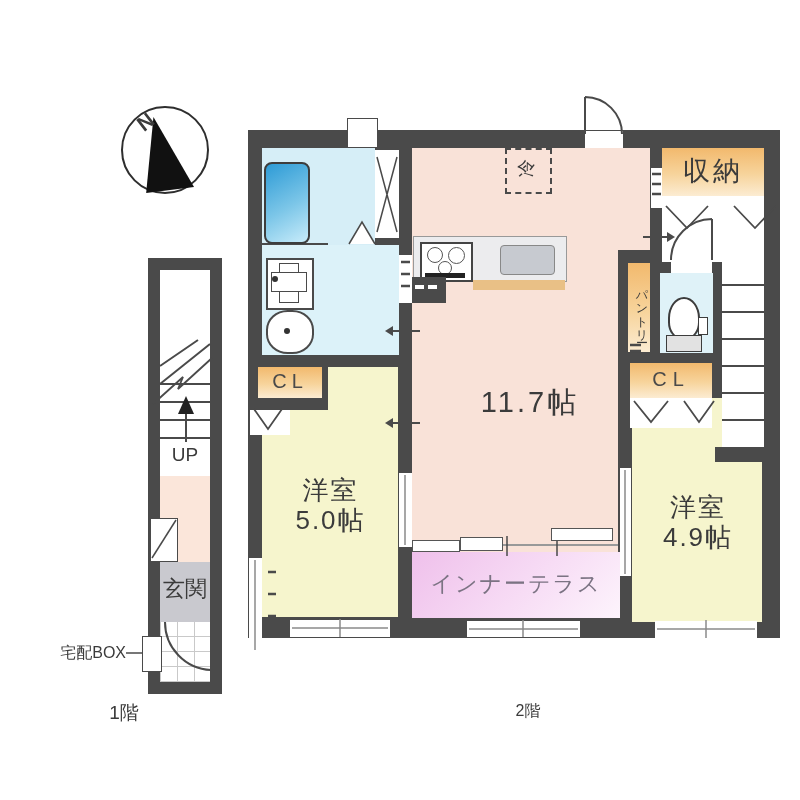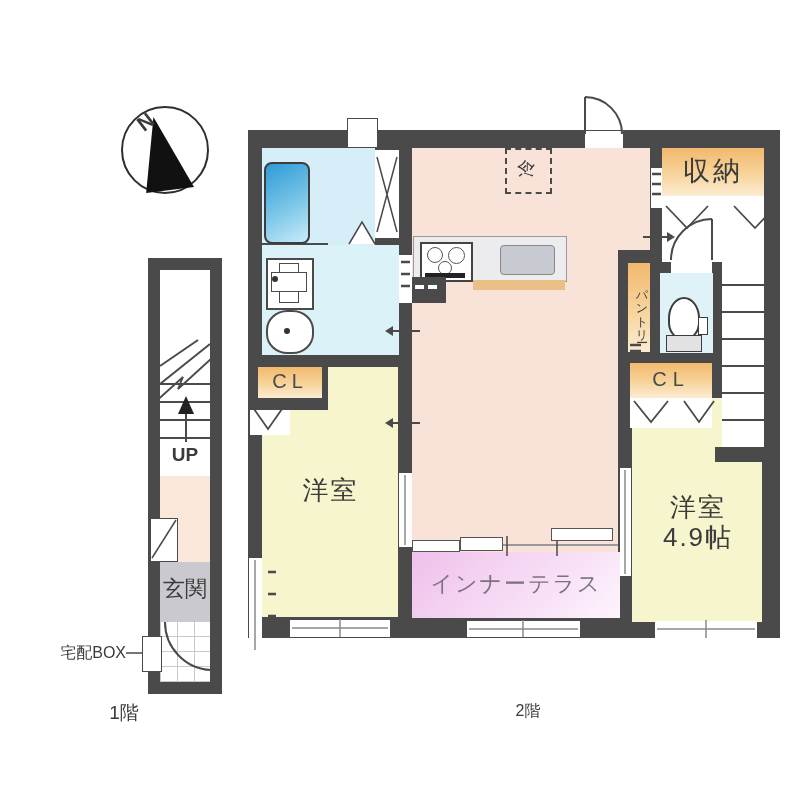--- a/index.html
+++ b/index.html
@@ -170,44 +170,46 @@
     <path d="M415 287 H424 M428 287 H437" stroke="#ffffff" stroke-width="4" fill="none"></path>
 
     <polygon points="186,396 178,414 194,414" fill="#222"></polygon>
 
     <polygon points="385,331 393,326 393,336" fill="#4a4a4a"></polygon>
     <polygon points="385,423 393,418 393,428" fill="#4a4a4a"></polygon>
     <polygon points="675,237 667,232 667,242" fill="#4a4a4a"></polygon>
   </svg>
 
   <div class="label" style="left:430px;top:386px;width:200px;">
+    <div style="font-size:29px;letter-spacing:3px;">11.7帖</div>
   </div>
 
   <div class="label" style="left:258px;top:476px;width:145px;">
     <div class="room-label">洋室</div>
+    <div class="room-label">5.0帖</div>
   </div>
 
   <div class="label" style="left:628px;top:493px;width:140px;">
     <div class="room-label">洋室</div>
     <div class="room-label">4.9帖</div>
   </div>
 
   <div class="label" style="left:418px;top:571px;width:196px;font-size:22px;letter-spacing:2px;color:#7b7383;">インナーテラス</div>
 
   <div class="label" style="left:662px;top:156px;width:102px;font-size:27px;letter-spacing:3px;">収納</div>
 
   <div class="label" style="left:258px;top:370px;width:64px;font-size:20px;letter-spacing:5px;color:#4a4a4a;">CL</div>
 
   <div class="label" style="left:630px;top:368px;width:82px;font-size:20px;letter-spacing:6px;color:#4a4a4a;">CL</div>
 
   <div class="label vtext" style="left:630px;top:266px;width:18px;height:84px;font-size:12px;letter-spacing:0;">パントリー</div>
 
   <div class="label" style="left:505px;top:158px;width:43px;font-size:18px;transform:rotate(-90deg);">冷</div>
 
-  <div class="label" style="left:160px;top:444px;width:50px;font-size:19px;font-weight:bold;">UP</div>
+  <div class="label" style="left:160px;top:444px;width:50px;font-size:19px;font-weight:normal;">UP</div>
 
   <div class="label" style="left:160px;top:576px;width:50px;font-size:22px;">玄関</div>
 
   <div class="label" style="left:30px;top:644px;width:96px;font-size:16px;text-align:right;">宅配BOX</div>
 
   <div class="label" style="left:94px;top:702px;width:60px;font-size:19px;">1階</div>
 
   <div class="label" style="left:498px;top:702px;width:60px;font-size:16px;">2階</div>
 
 </div>

